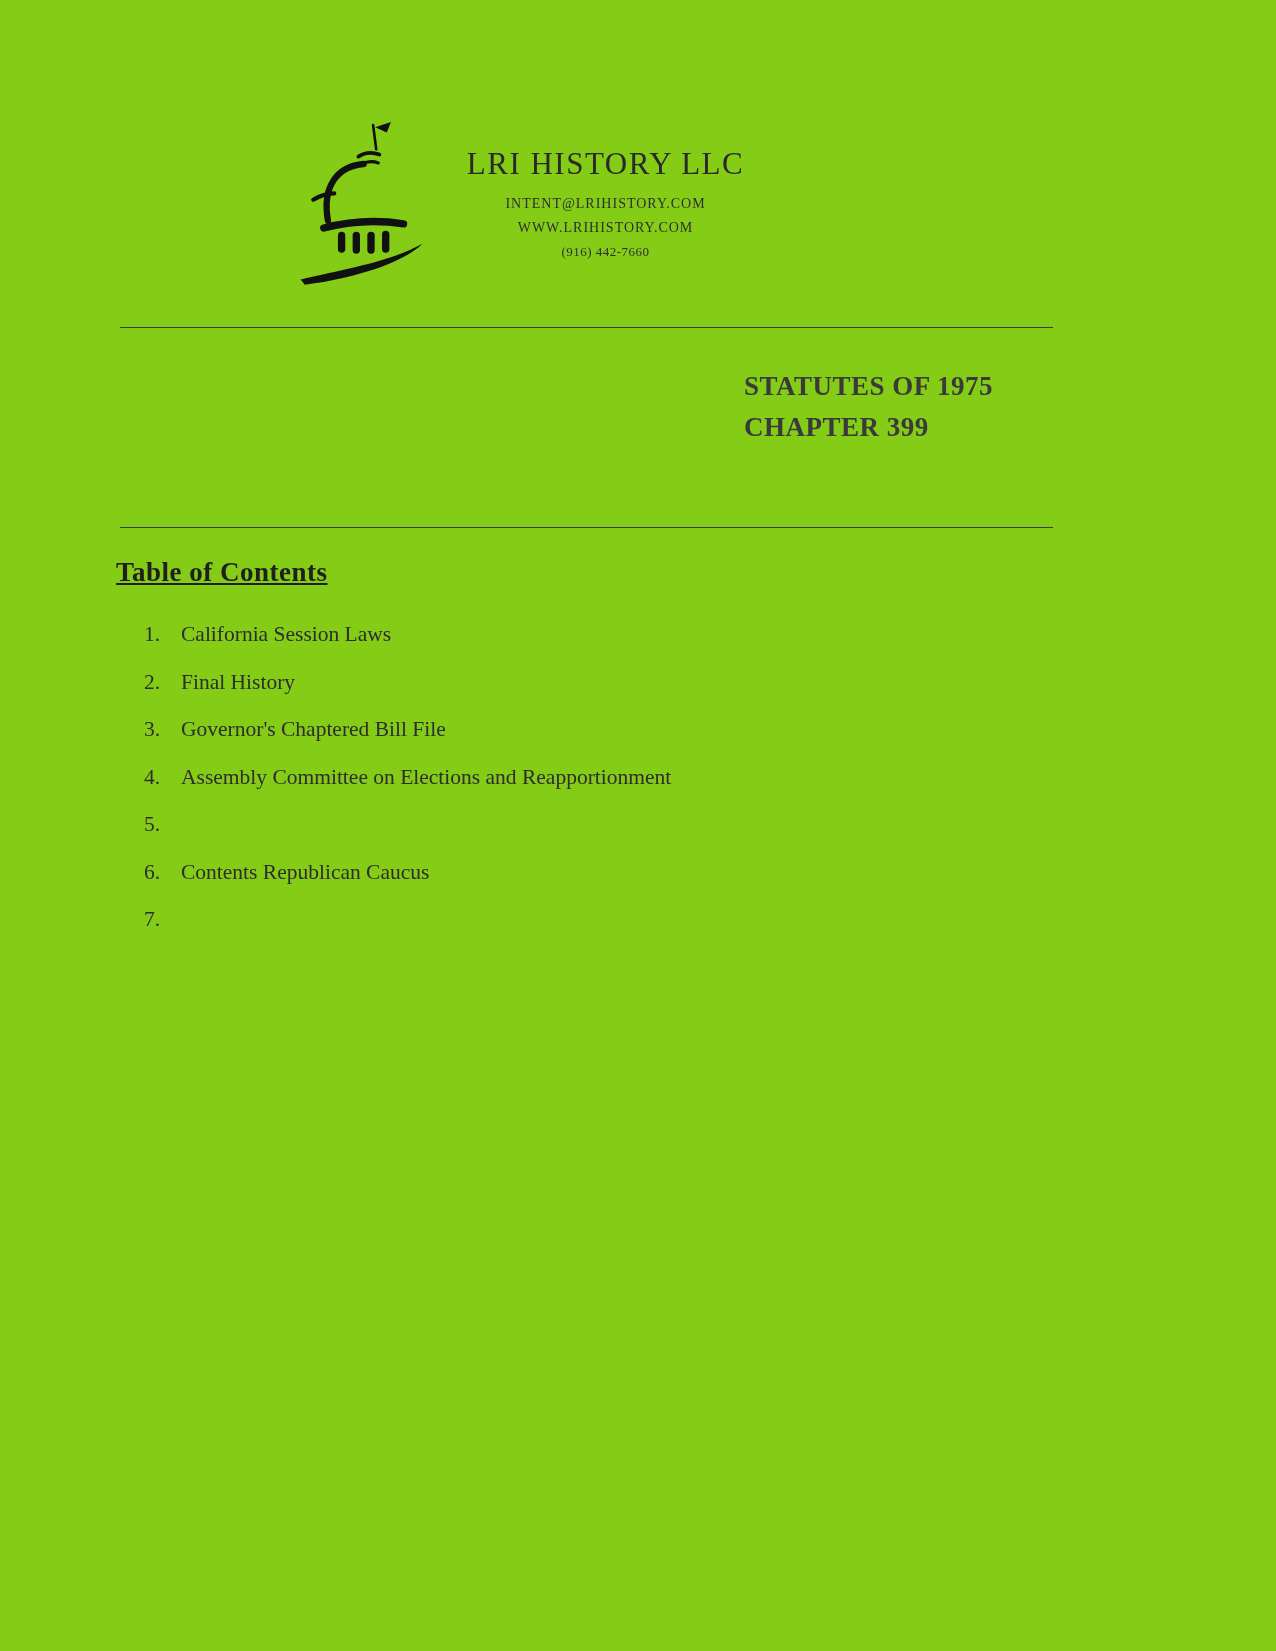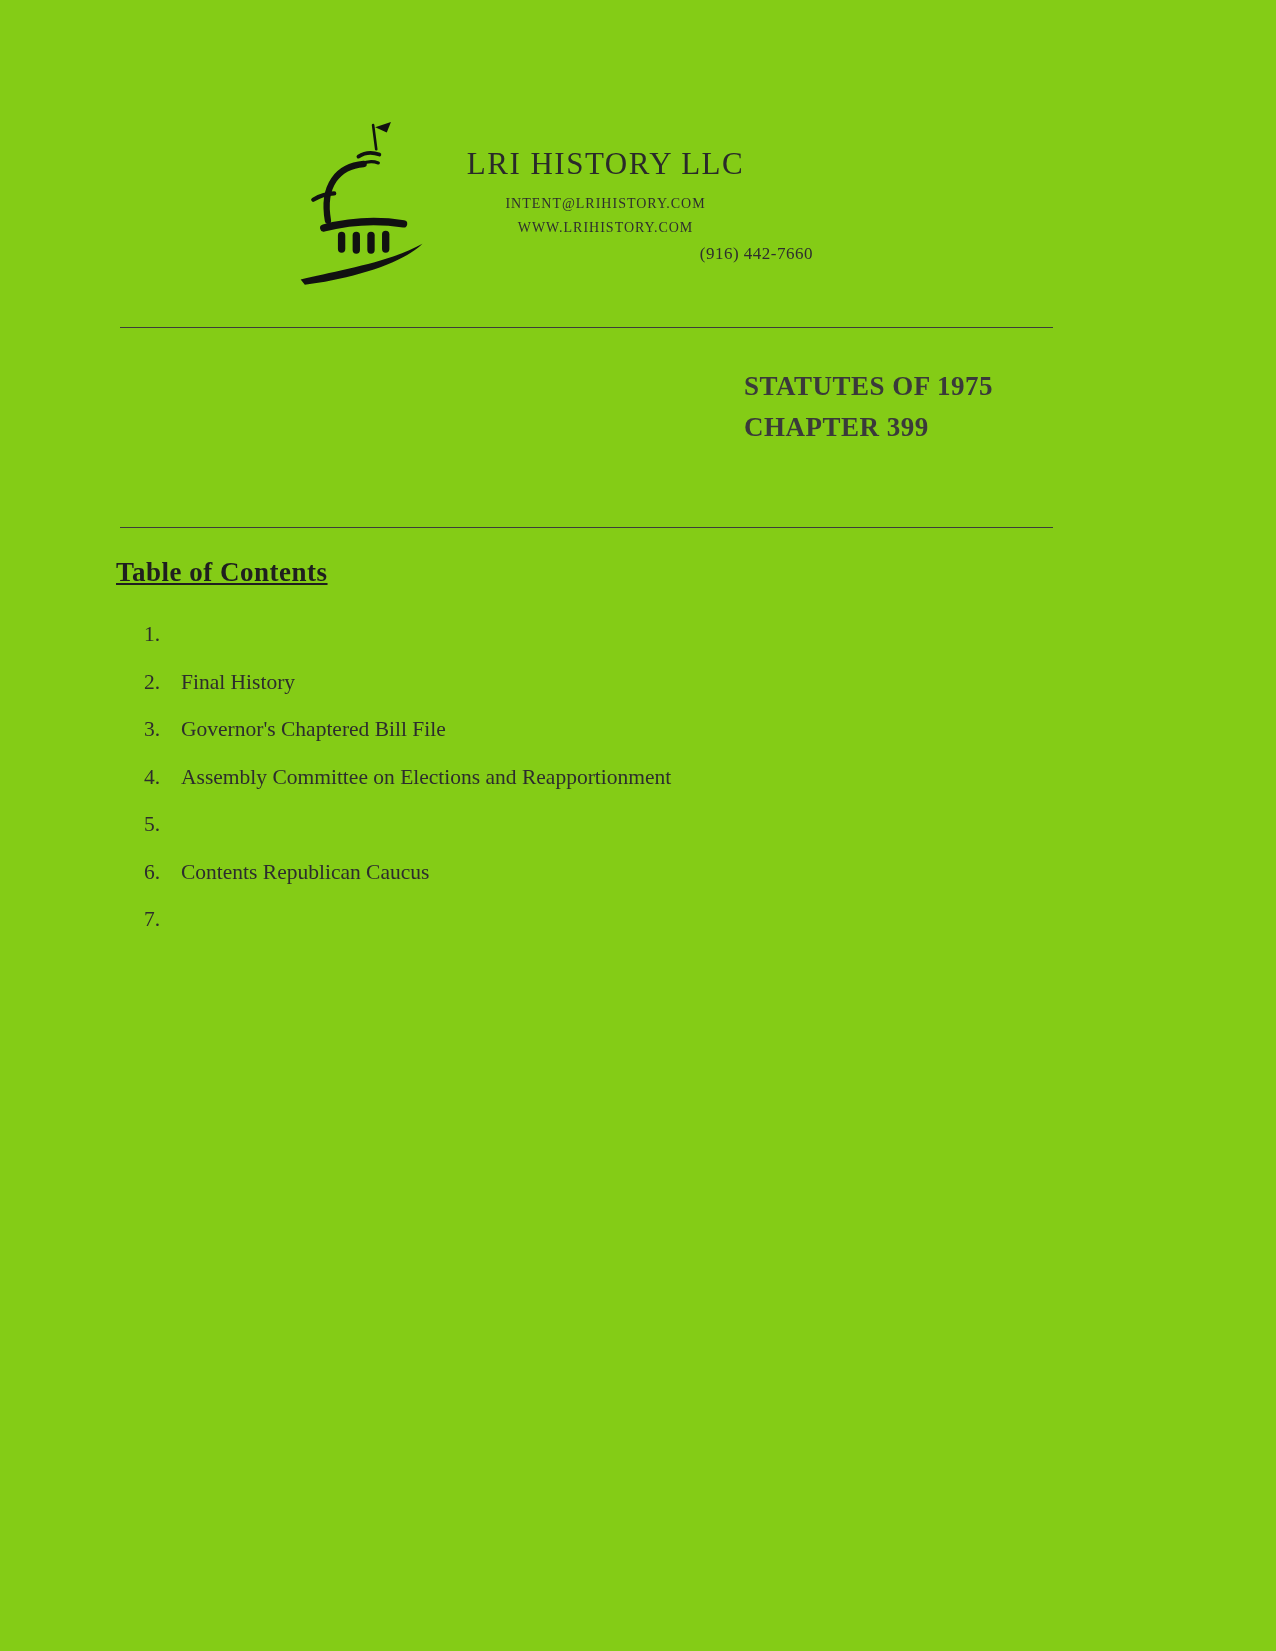--- a/index.html
+++ b/index.html
@@ -38,24 +38,23 @@
     color: #2a2a2a;
     margin-bottom: 14px;
   }
   .contact-line {
     font-size: 14px;
     letter-spacing: 1px;
     color: #2e2e2e;
     margin-bottom: 8px;
   }
   .contact-phone {
-    font-size: 17px;
+    font-size: 13px;
     letter-spacing: 0.5px;
     color: #2e2e2e;
-    text-align: right;
   }
 
   
   .rule {
     position: absolute;
     left: 120px;
     width: 933px;
     border-top: 1.5px solid #3c3c3c;
     height: 0;
   }
@@ -149,20 +148,21 @@
     <div>CHAPTER  399</div>
   </div>
 
   <div class="rule rule-2"></div>
 
   <div class="toc-title">Table of Contents</div>
 
   <div class="toc-list">
     <div class="toc-item">
       <span class="toc-num">1.</span>
+      <span class="toc-text">California Session Laws</span>
     </div>
     <div class="toc-item">
       <span class="toc-num">2.</span>
       <span class="toc-text">Final History</span>
     </div>
     <div class="toc-item">
       <span class="toc-num">3.</span>
       <span class="toc-text">Governor's Chaptered Bill File</span>
     </div>
     <div class="toc-item">

